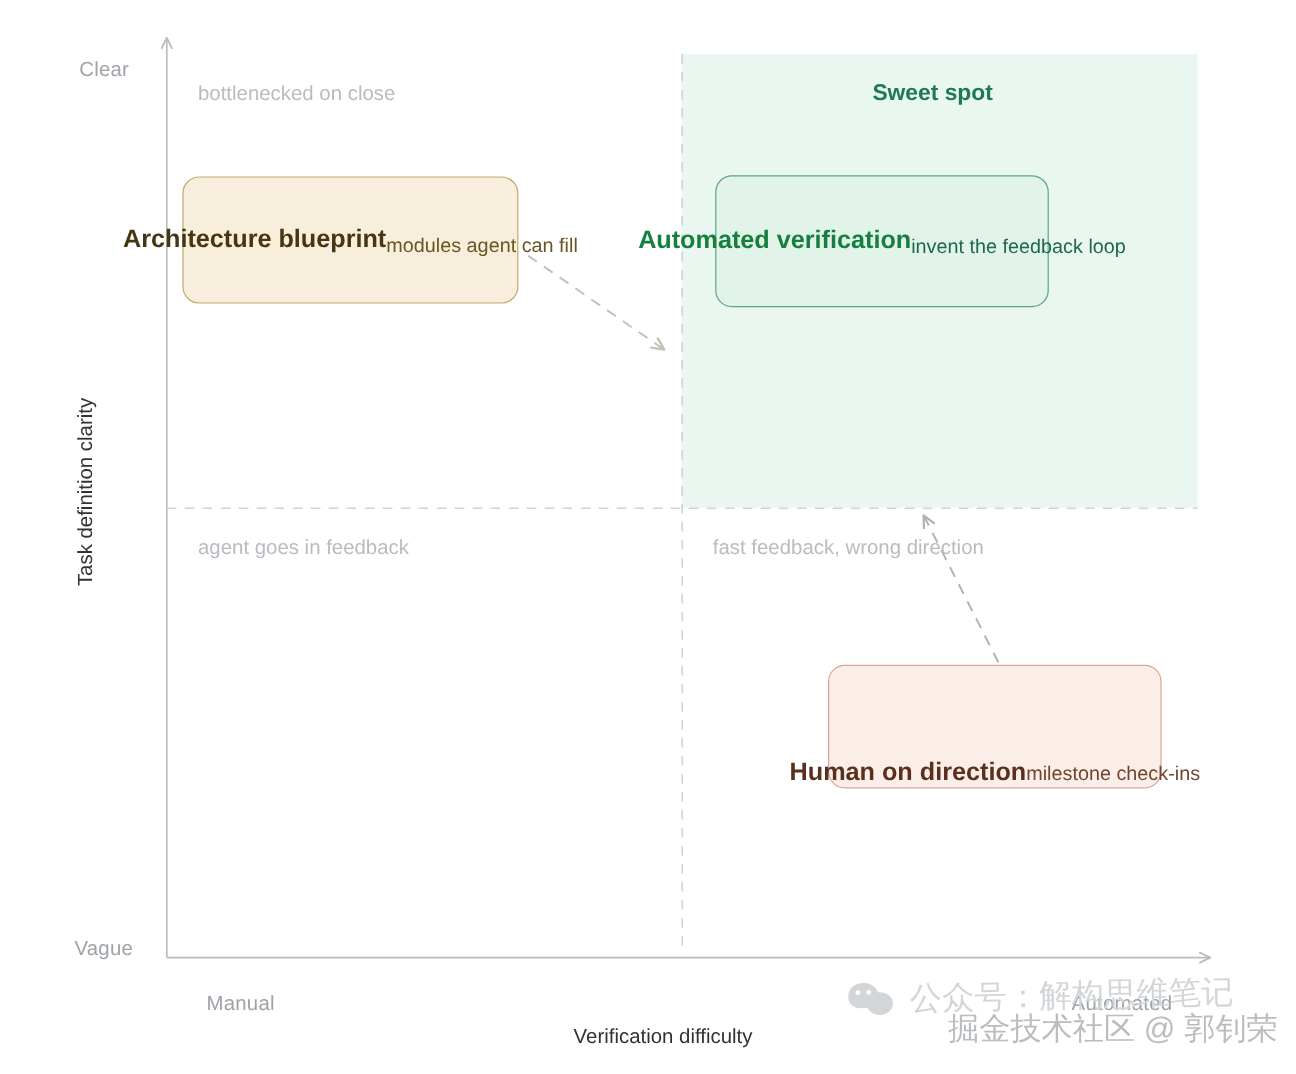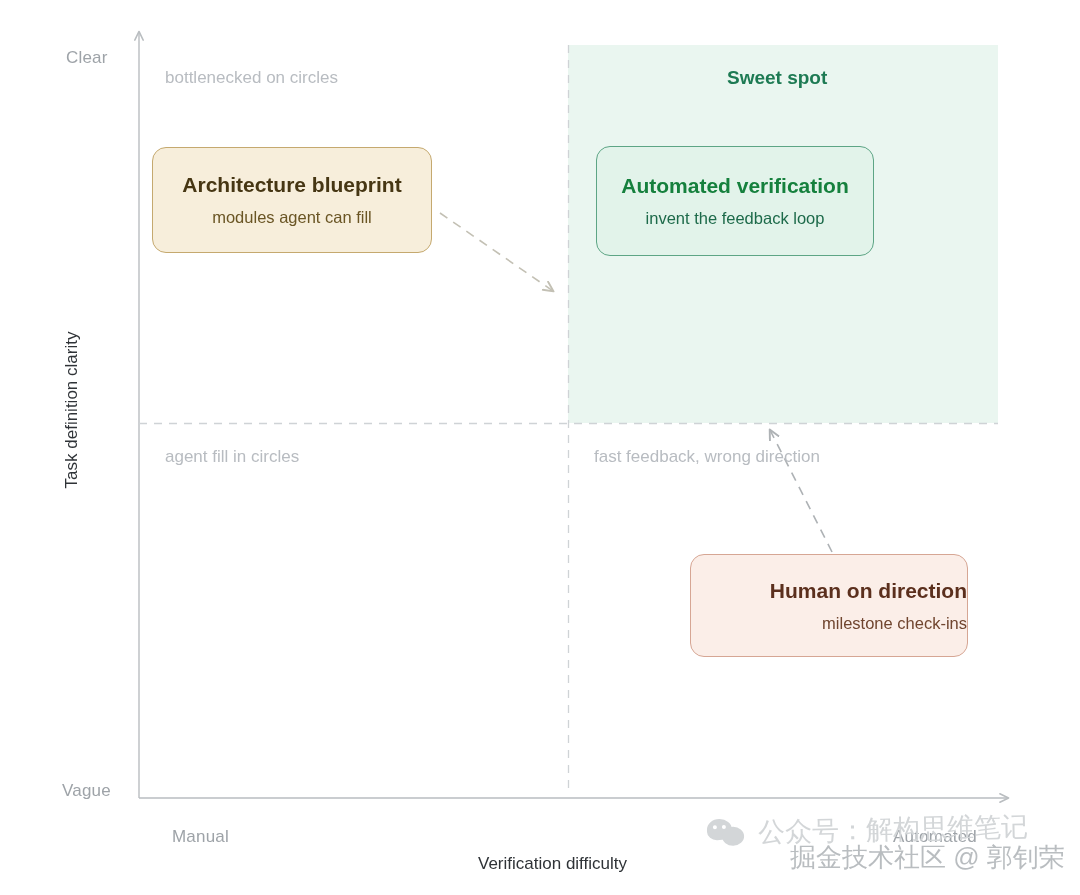--- a/index.html
+++ b/index.html
@@ -93,21 +93,21 @@
     white-space: nowrap;
   }
 
   
   .card {
     position: absolute;
     box-sizing: border-box;
     border-radius: 14px;
     border: 1.4px solid #cccccc;
     display: flex;
-    flex-direction: column;
+    flex-direction: row;
     align-items: center;
     justify-content: center;
   }
   .card .title {
     font-size: 21px;
     font-weight: 700;
     line-height: 1.2;
     white-space: nowrap;
   }
   .card .sub {
@@ -227,22 +227,22 @@
   </svg>
 
   <div class="axis-tip tip-clear">Clear</div>
   <div class="axis-tip tip-vague">Vague</div>
   <div class="axis-tip tip-manual">Manual</div>
   <div class="axis-tip tip-auto">Automated</div>
 
   <div class="axis-title-y">Task definition clarity</div>
   <div class="axis-title-x">Verification difficulty</div>
 
-  <div class="quad-caption cap-tl">bottlenecked on circles</div>
-  <div class="quad-caption cap-bl">agent fill in circles</div>
+  <div class="quad-caption cap-tl">bottlenecked on close</div>
+  <div class="quad-caption cap-bl">agent goes in feedback</div>
   <div class="quad-caption cap-br">fast feedback, wrong direction</div>
   <div class="sweet-label">Sweet spot</div>
 
   <div class="card card-blueprint">
     <div class="title">Architecture blueprint</div>
     <div class="sub">modules agent can fill</div>
   </div>
 
   <div class="card card-verification">
     <div class="title">Automated verification</div>

